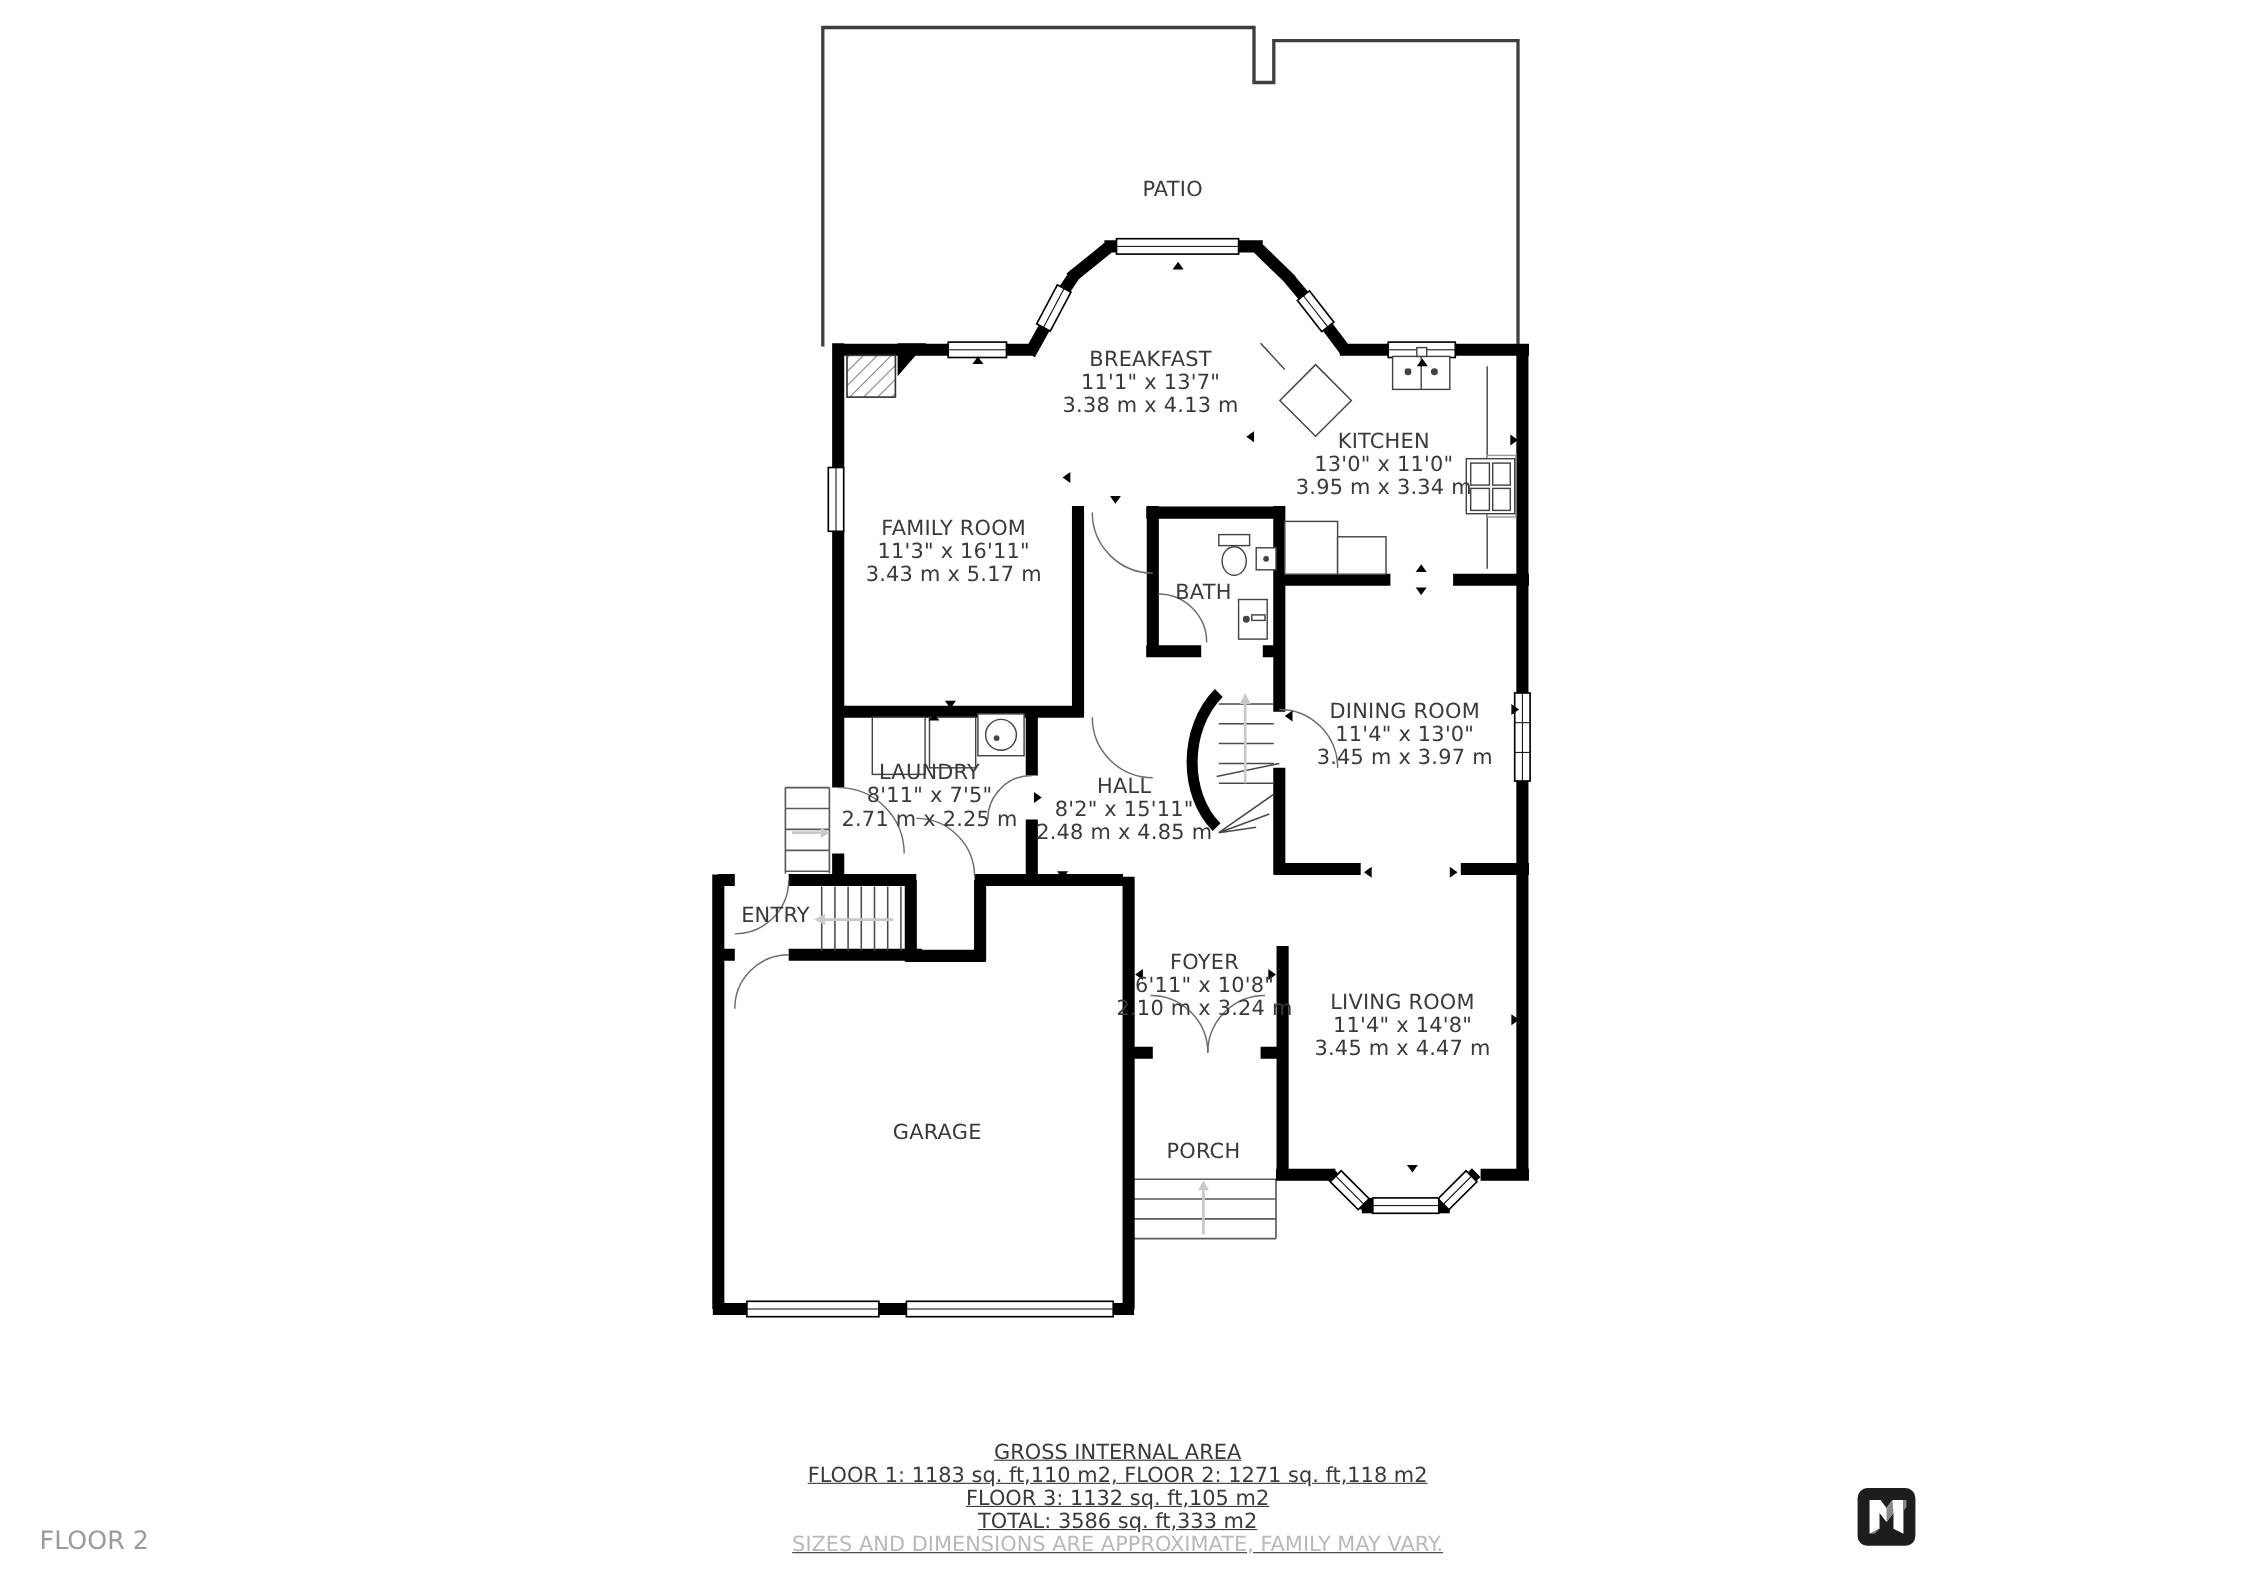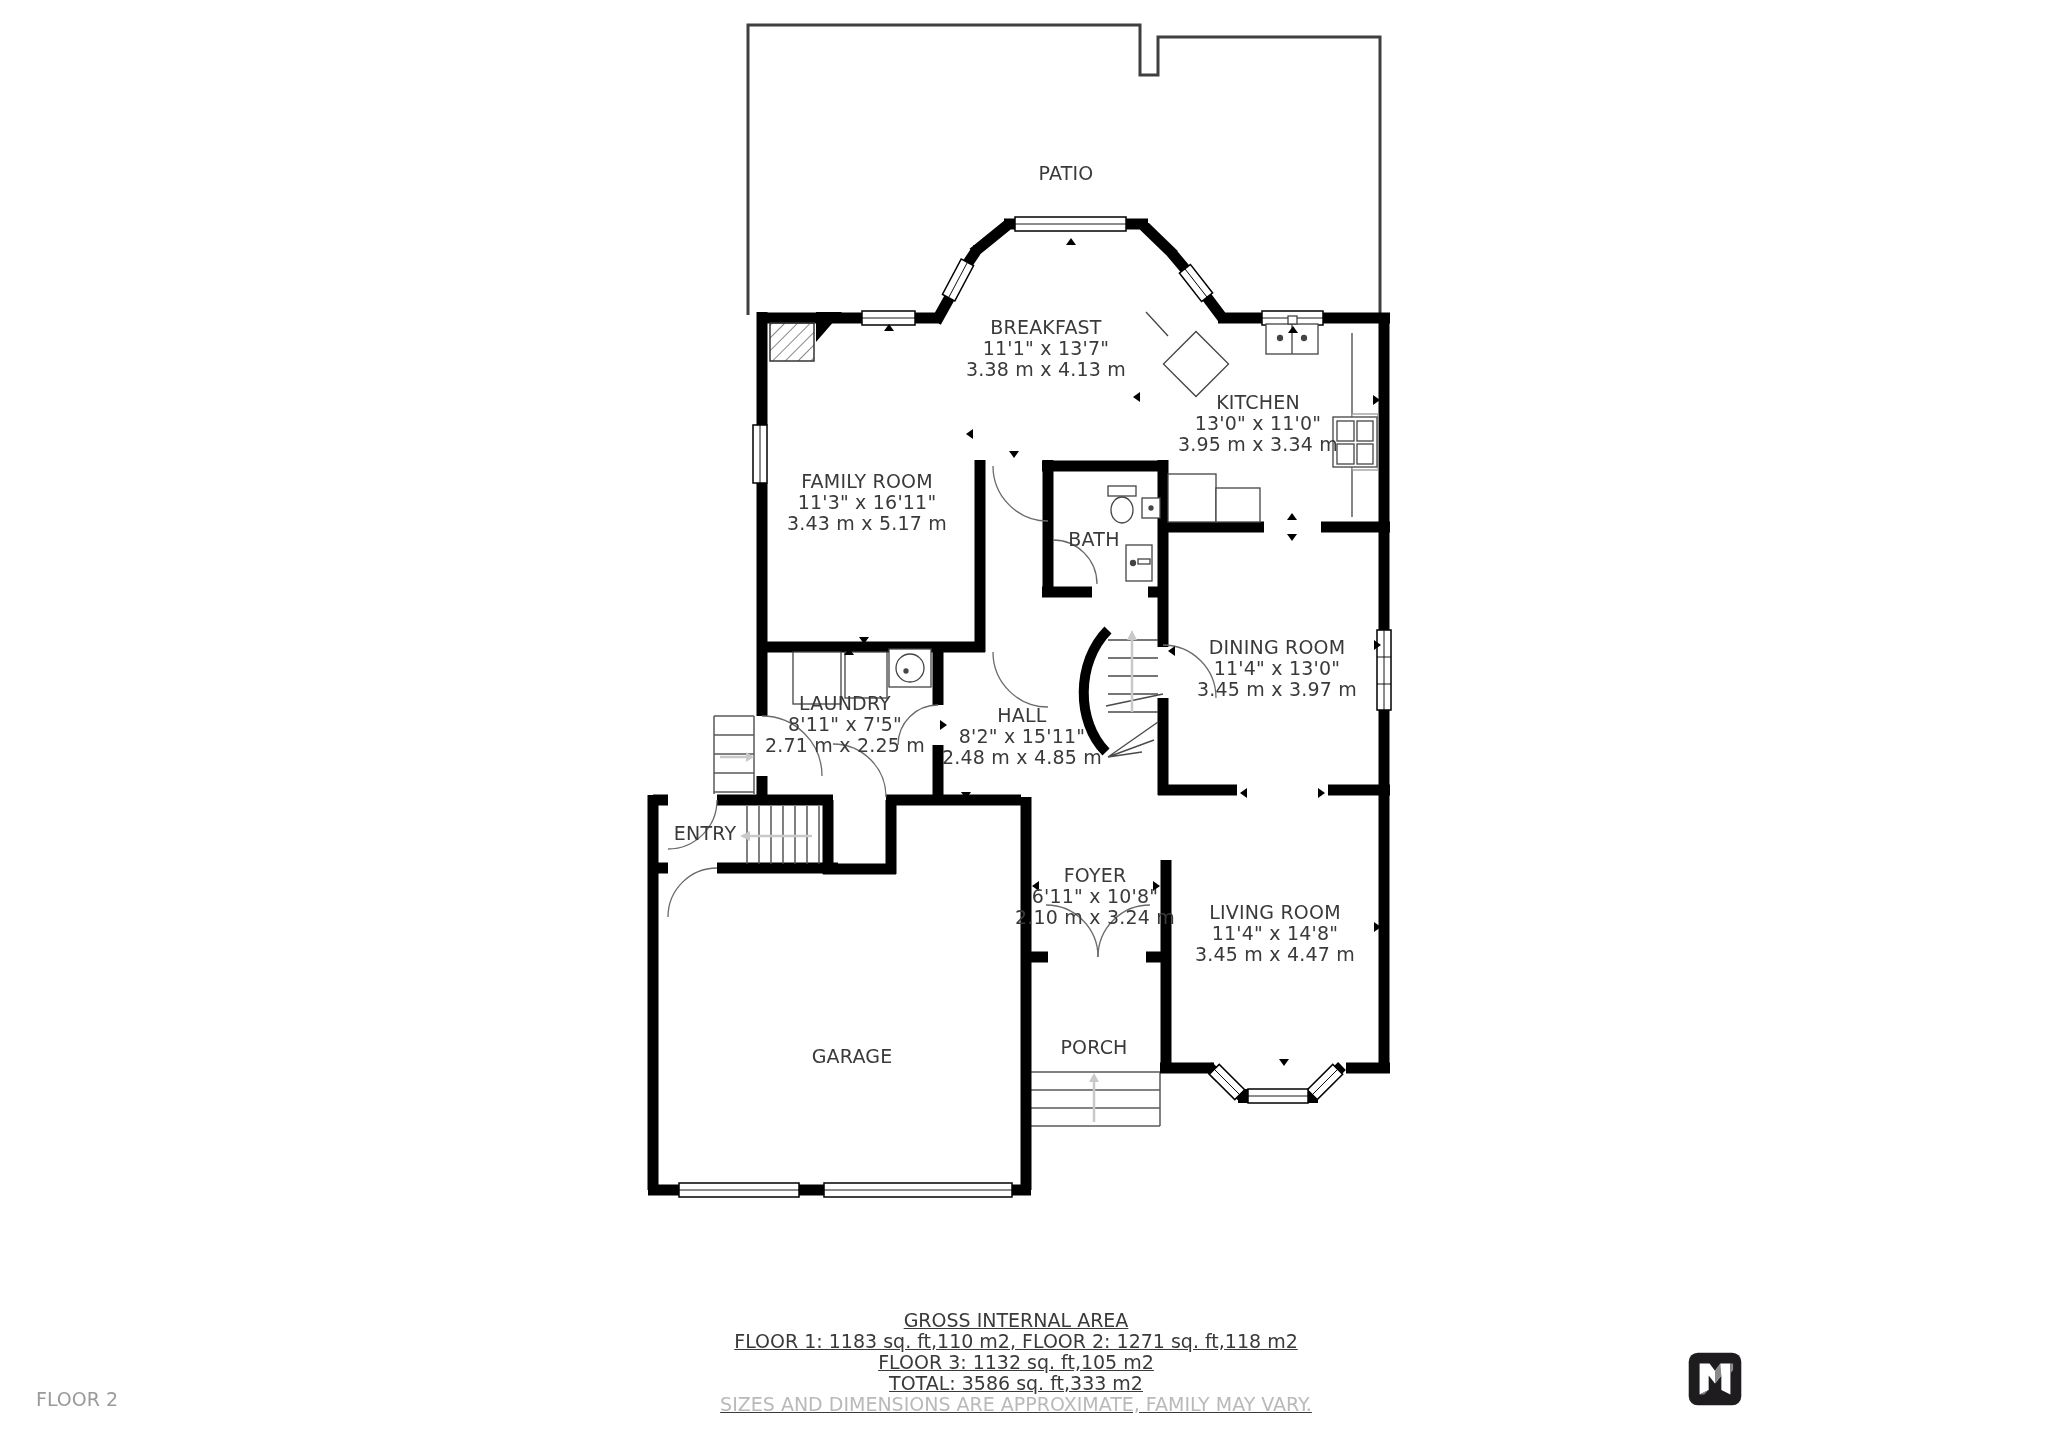--- a/index.html
+++ b/index.html
@@ -5,21 +5,21 @@
   html,body{margin:0;padding:0;background:#fff;}
   #stage{position:relative;width:1749px;height:1448px;background:#fff;overflow:hidden;
          font-family:"DejaVu Sans",sans-serif;}
   #plan-svg{position:absolute;left:0;top:0;}
   .rl{position:absolute;transform:translate(-50%,-50%);text-align:center;
       font-size:19px;line-height:21px;color:#3a3a3a;white-space:nowrap;letter-spacing:.2px;}
   .rl span{display:block;}
   .footer{position:absolute;left:1016px;top:1310px;transform:translateX(-50%);
           text-align:center;font-size:19px;line-height:21px;color:#3a3a3a;white-space:nowrap;text-decoration:underline;}
   .footer .disclaimer{color:#b9b9b9;}
-  .floor-tag{position:absolute;left:36px;top:1388px;font-size:19px;color:#9a9a9a;}
+  .floor-tag{position:absolute;left:36px;top:1388px;font-size:23px;color:#9a9a9a;}
   .brand{position:absolute;left:1686px;top:1350px;display:flex;align-items:center;gap:14px;font-style:italic;}
   .brand .word{font-family:"Liberation Sans",sans-serif;font-size:47px;font-weight:700;
                letter-spacing:-1.5px;color:#1e1c1f;}
 </style>
 </head>
 <body>
 
 <div id="stage">
 
 <svg id="plan-svg" width="2048" height="1448" viewBox="0 0 2048 1448">
@@ -246,21 +246,21 @@
 <div class="rl" style="left:1095px;top:896px">
   <span>FOYER</span>
   <span>6'11" x 10'8"</span>
   <span>2.10 m x 3.24 m</span>
 </div>
 <div class="rl" style="left:1275px;top:933px">
   <span>LIVING ROOM</span>
   <span>11'4" x 14'8"</span>
   <span>3.45 m x 4.47 m</span>
 </div>
-<div class="rl" style="left:852px;top:1056px">
+<div class="rl" style="left:852px;top:1030px">
   <span>GARAGE</span>
 </div>
 <div class="rl" style="left:1094px;top:1047px">
   <span>PORCH</span>
 </div>
 
 <div class="footer">
   <div>GROSS INTERNAL AREA</div>
   <div>FLOOR 1: 1183 sq. ft,110 m2, FLOOR 2: 1271 sq. ft,118 m2</div>
   <div>FLOOR 3: 1132 sq. ft,105 m2</div>

